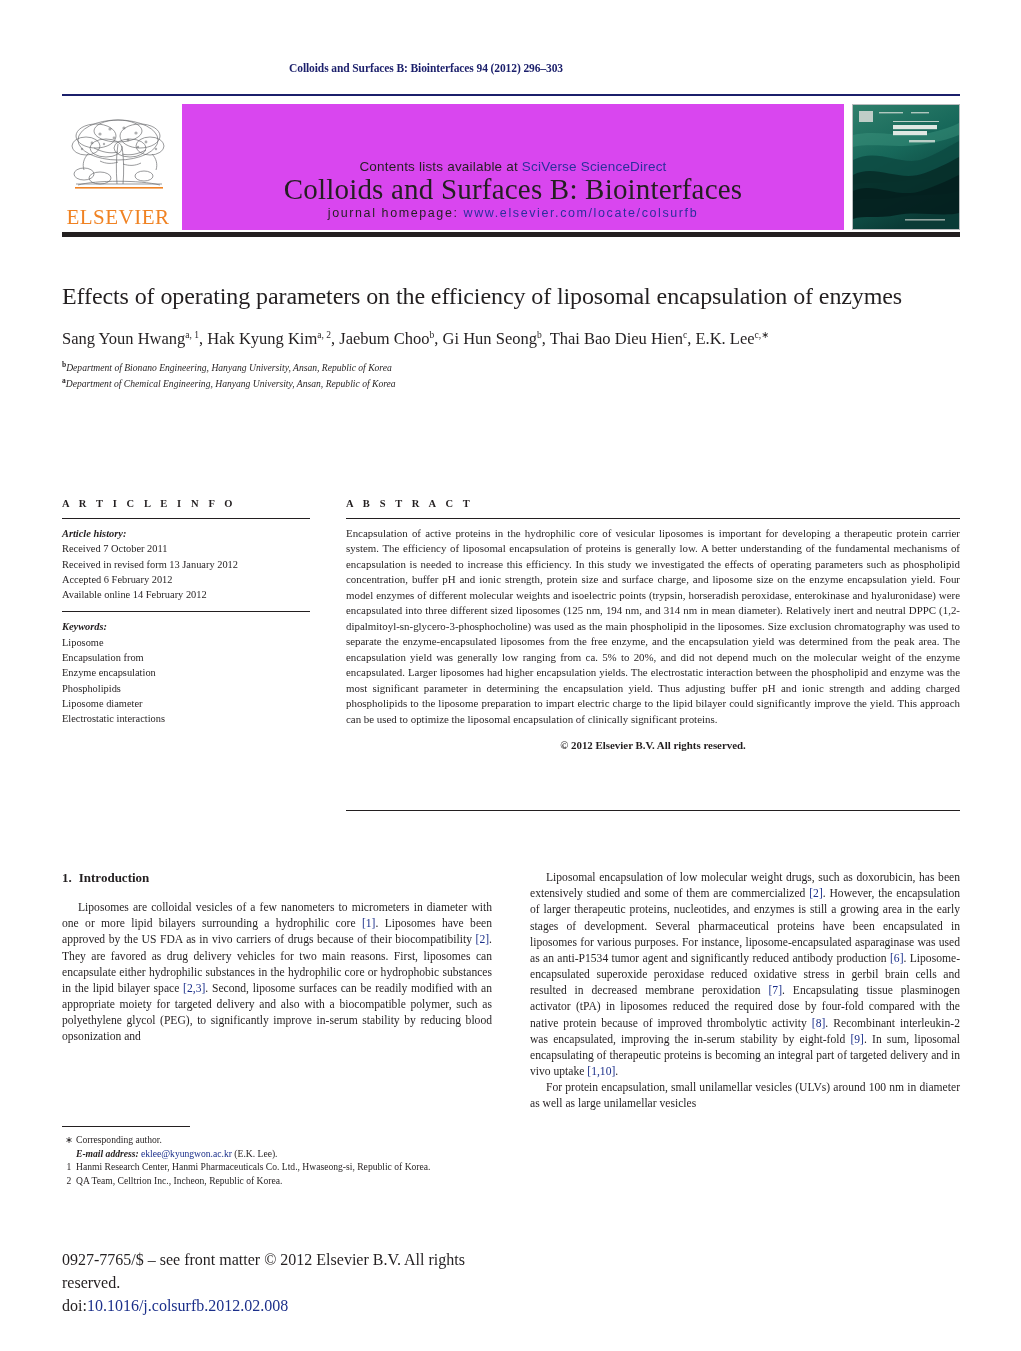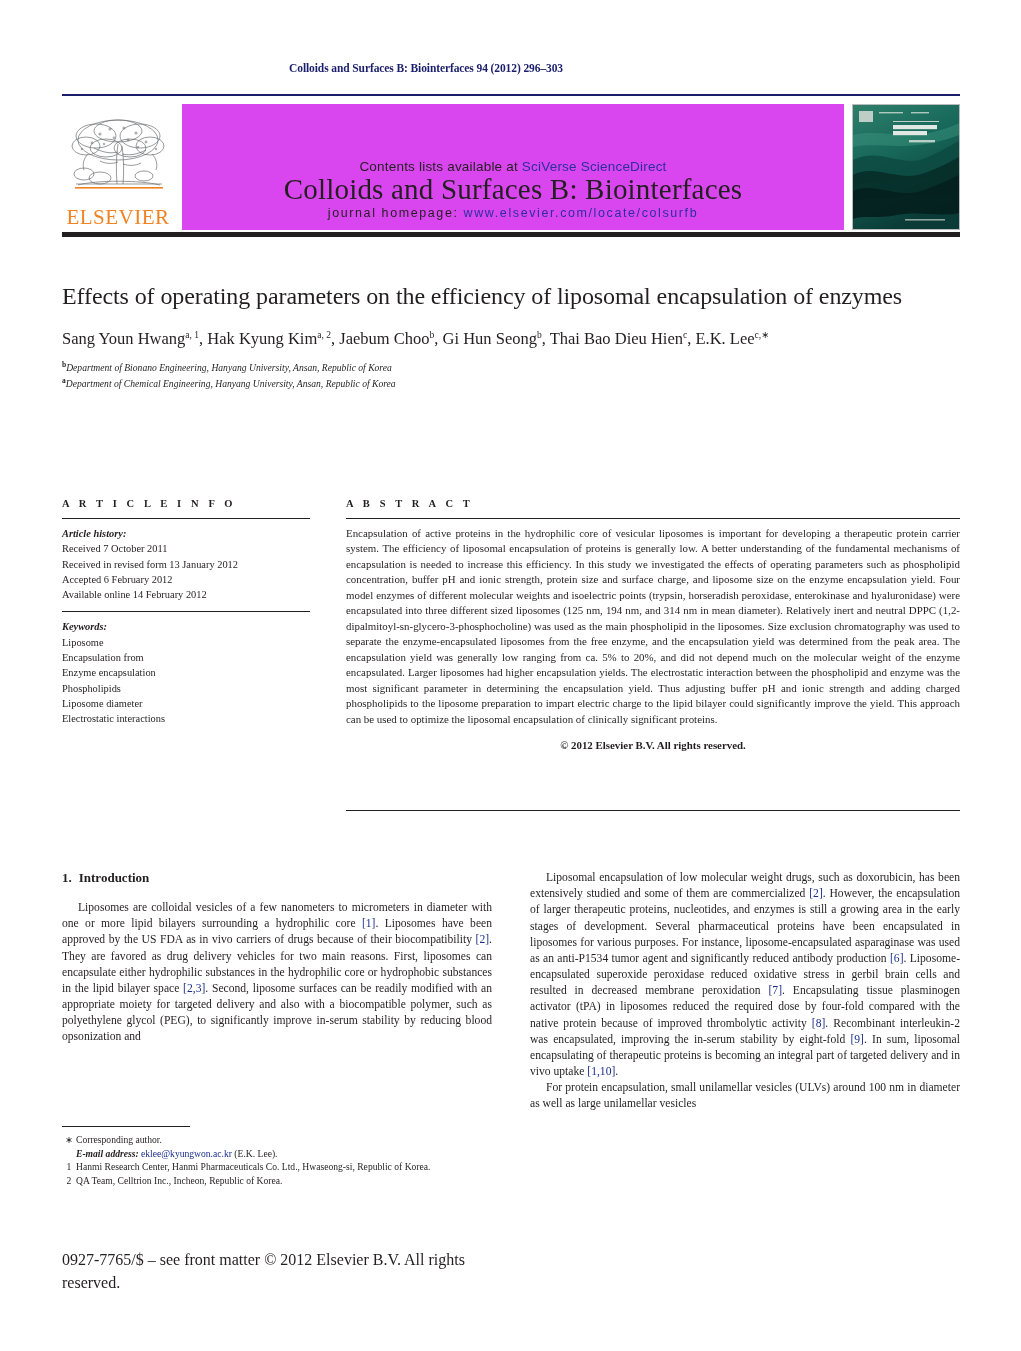--- a/index.html
+++ b/index.html
@@ -471,15 +471,18 @@
     <div class="fn-line">
       <span class="fn-mark">1</span><span>Hanmi Research Center, Hanmi Pharmaceuticals Co. Ltd., Hwaseong-si, Republic of Korea.</span>
     </div>
     <div class="fn-line">
       <span class="fn-mark">2</span><span>QA Team, Celltrion Inc., Incheon, Republic of Korea.</span>
     </div>
   </div>
 
   <div class="imprint">
     <div>0927-7765/$ – see front matter © 2012 Elsevier B.V. All rights reserved.</div>
+    <div>
+      <span>doi:</span><span class="doi-link">10.1016/j.colsurfb.2012.02.008</span>
+    </div>
   </div>
 
 </div>
 
 </body></html>

